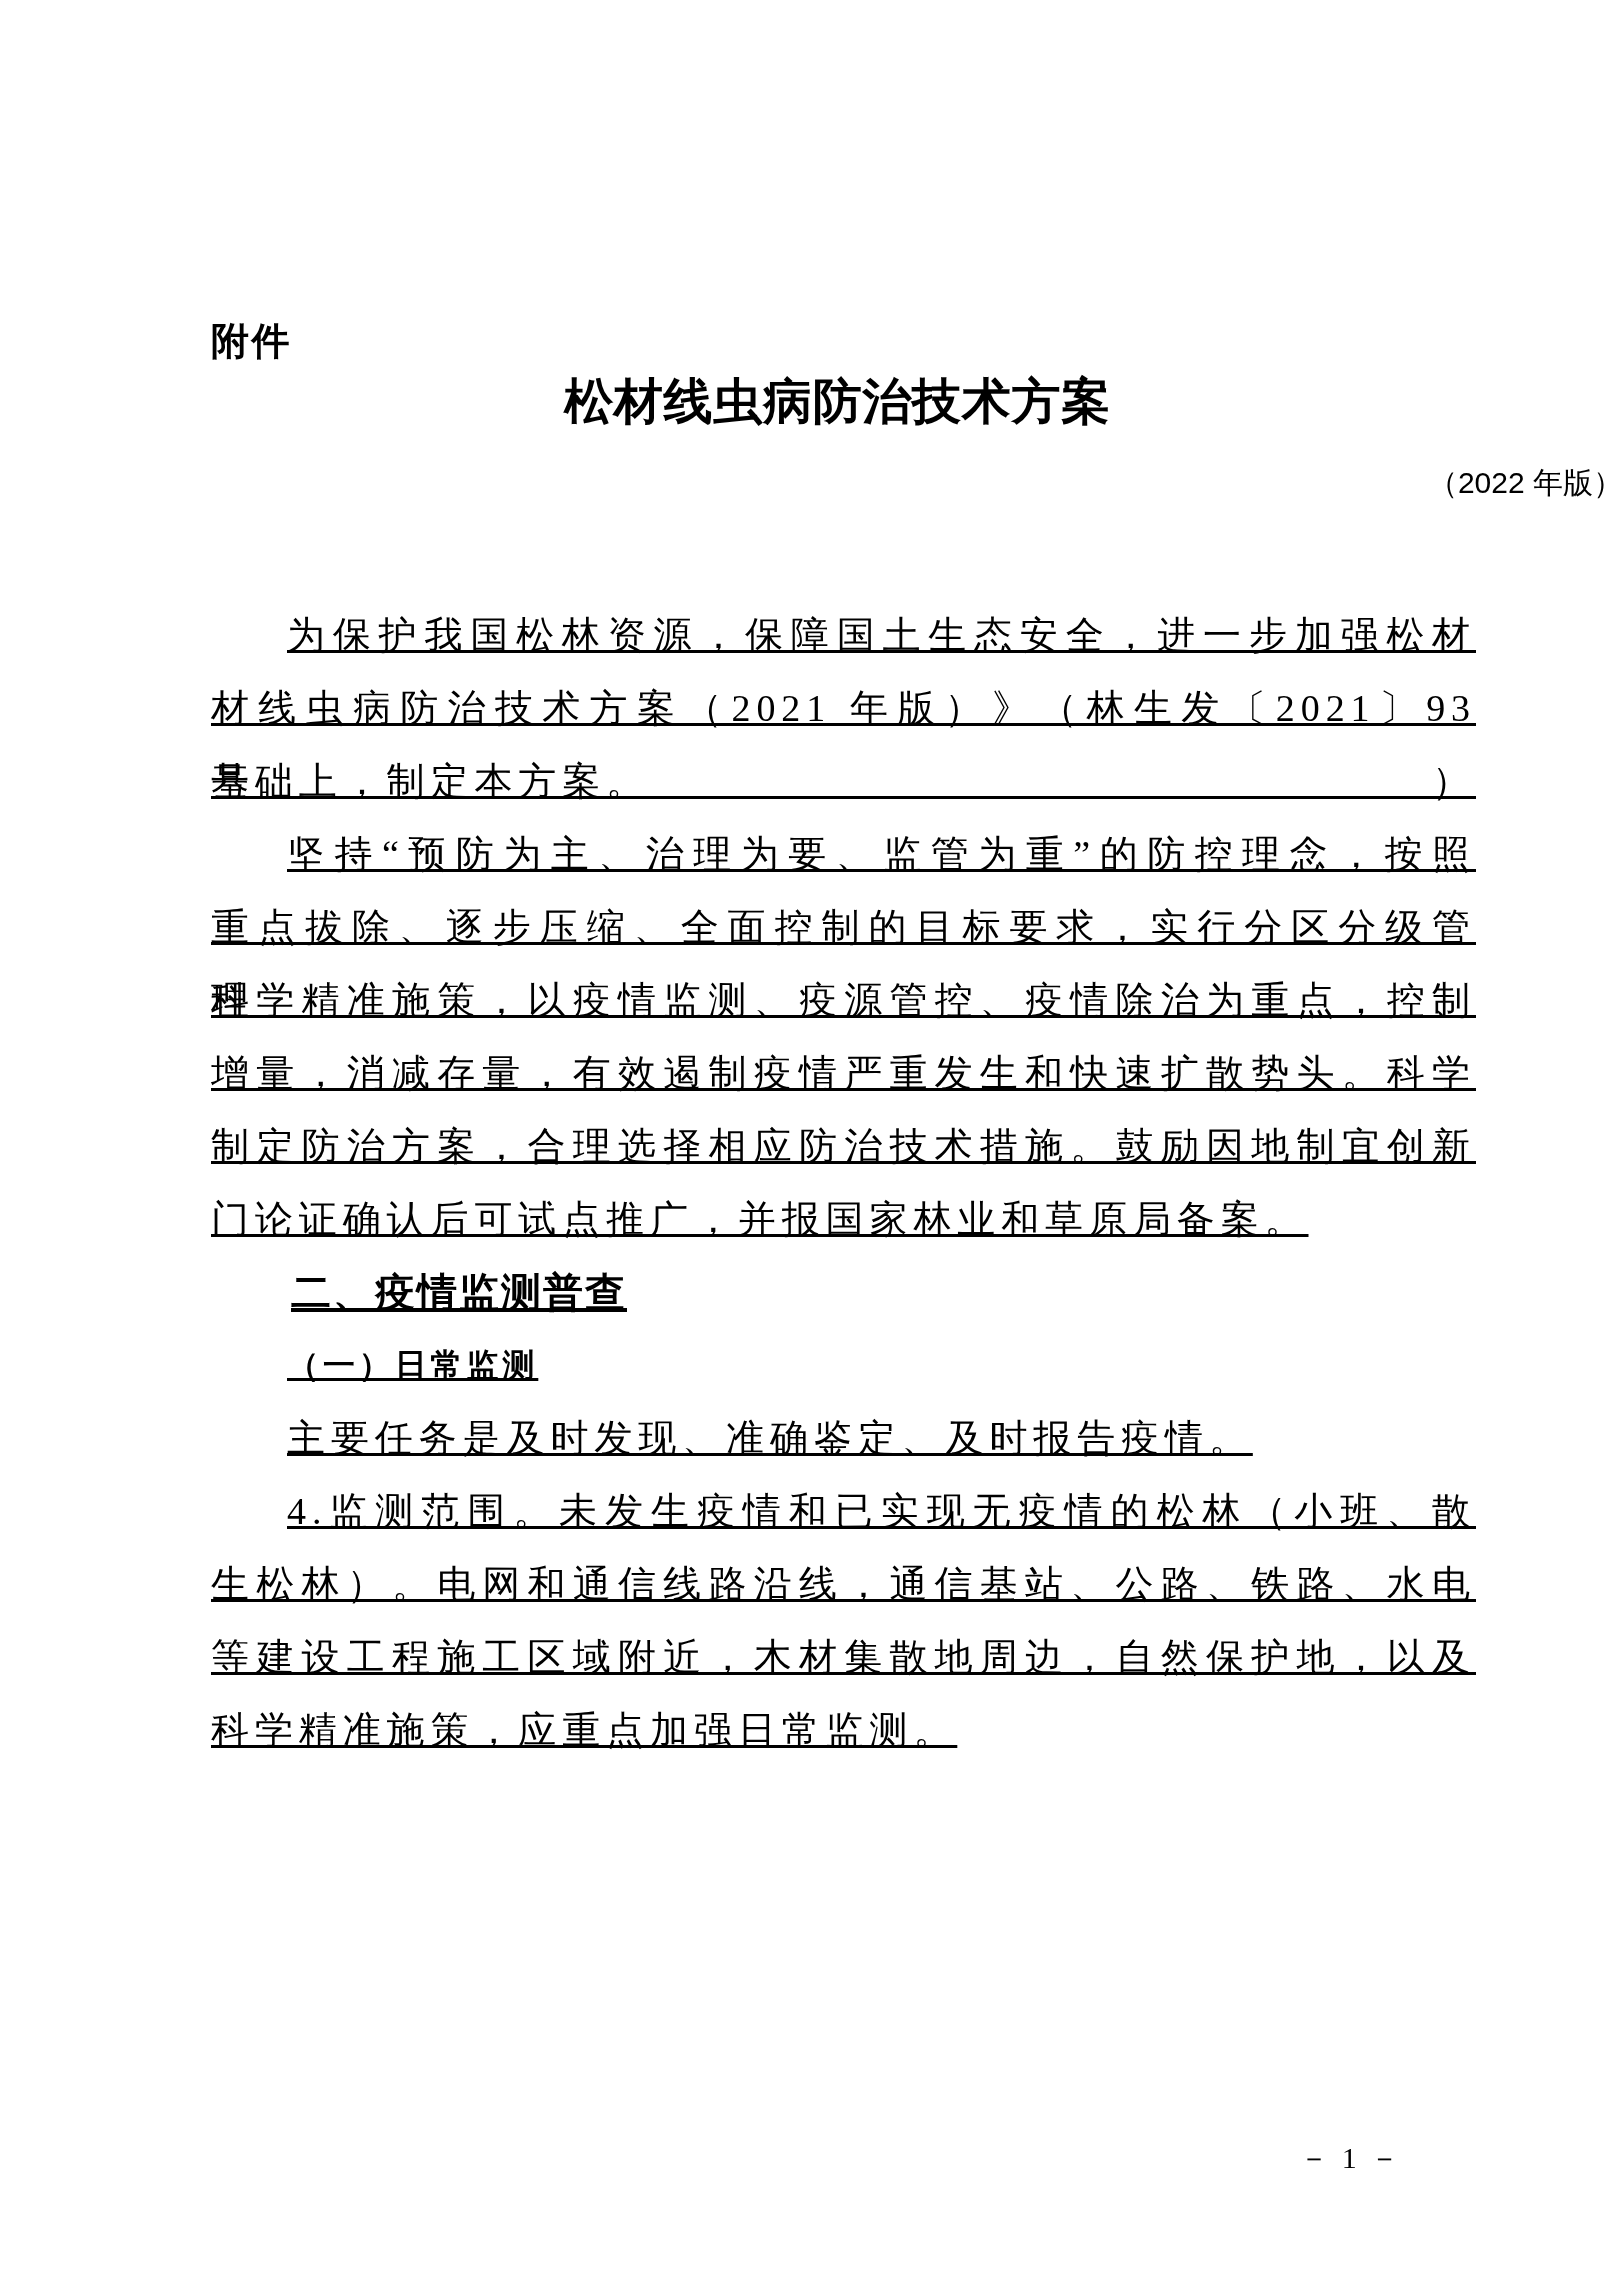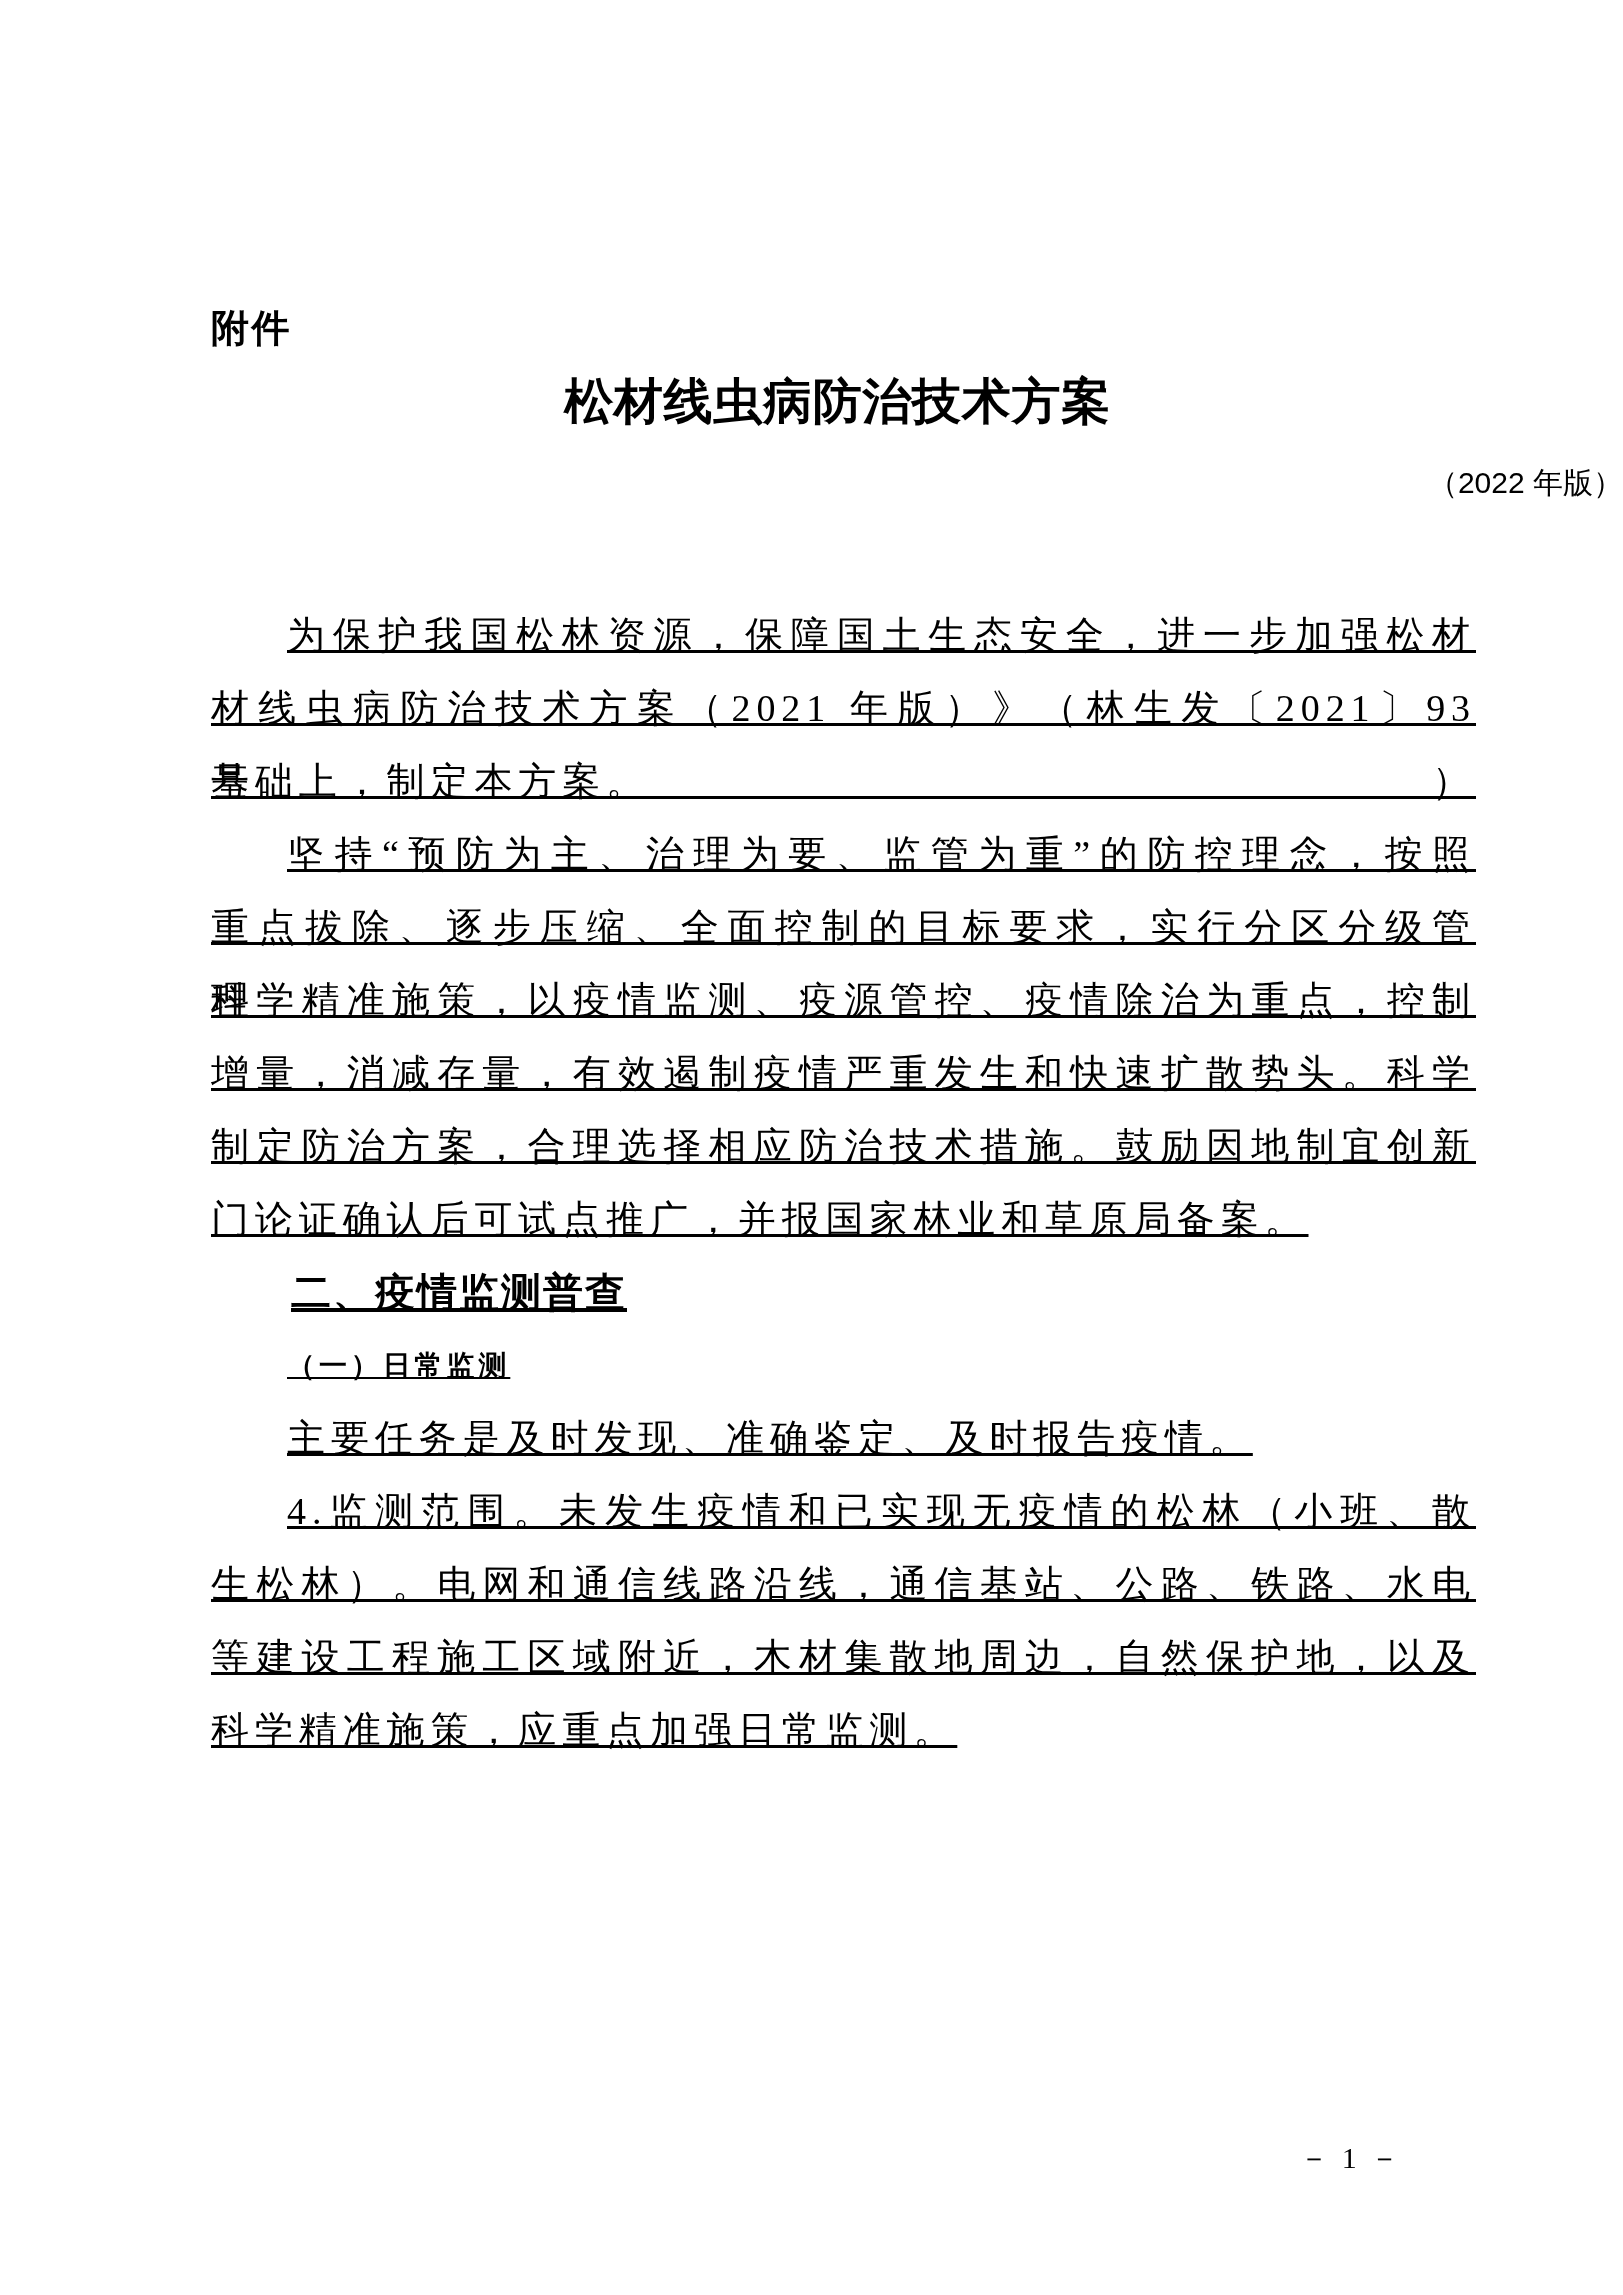--- a/index.html
+++ b/index.html
@@ -12,22 +12,22 @@
     width: 1623px;
     height: 2295px;
     background: #ffffff;
     color: #000000;
     font-family: "Liberation Serif", serif;
     overflow: hidden;
   }
   .attachment {
     position: absolute;
     left: 211px;
-    top: 305px;
-    font-family: Liberation Serif, serif;
+    top: 320px;
+    font-family: Liberation Mono, monospace;
     font-weight: 700;
     font-size: 38px;
     letter-spacing: 2.6px;
     line-height: 47px;
   }
   .title {
     position: absolute;
     left: 0;
     top: 370px;
     width: 100%;
@@ -75,21 +75,21 @@
   .h1 {
     font-family: "Liberation Sans", sans-serif;
     font-weight: 700;
     font-size: 40px;
     letter-spacing: 2px;
     text-indent: 80px;
   }
   .h2 {
     font-family: "Liberation Serif", serif;
     font-weight: 700;
-    font-size: 28px;
+    font-size: 32px;
     letter-spacing: 3.9px;
     text-indent: 76px;
   }
   .pagenum {
     position: absolute;
     left: 1299px;
     top: 2135px;
     font-size: 30px;
     letter-spacing: 2.6px;
     line-height: 46px;

